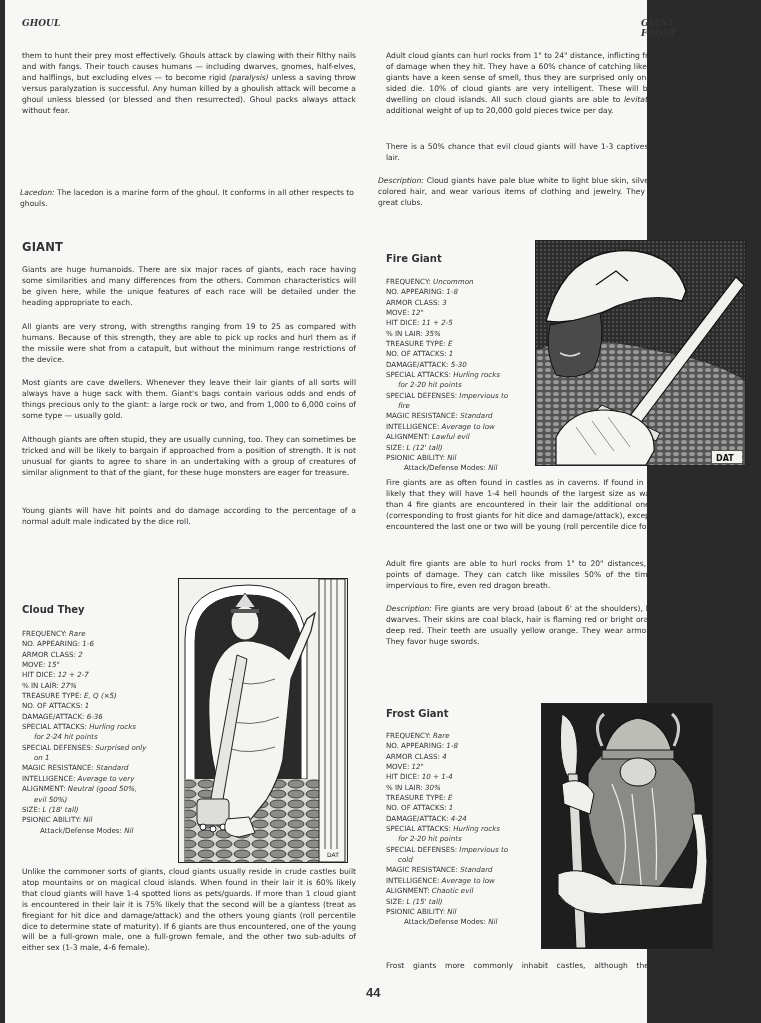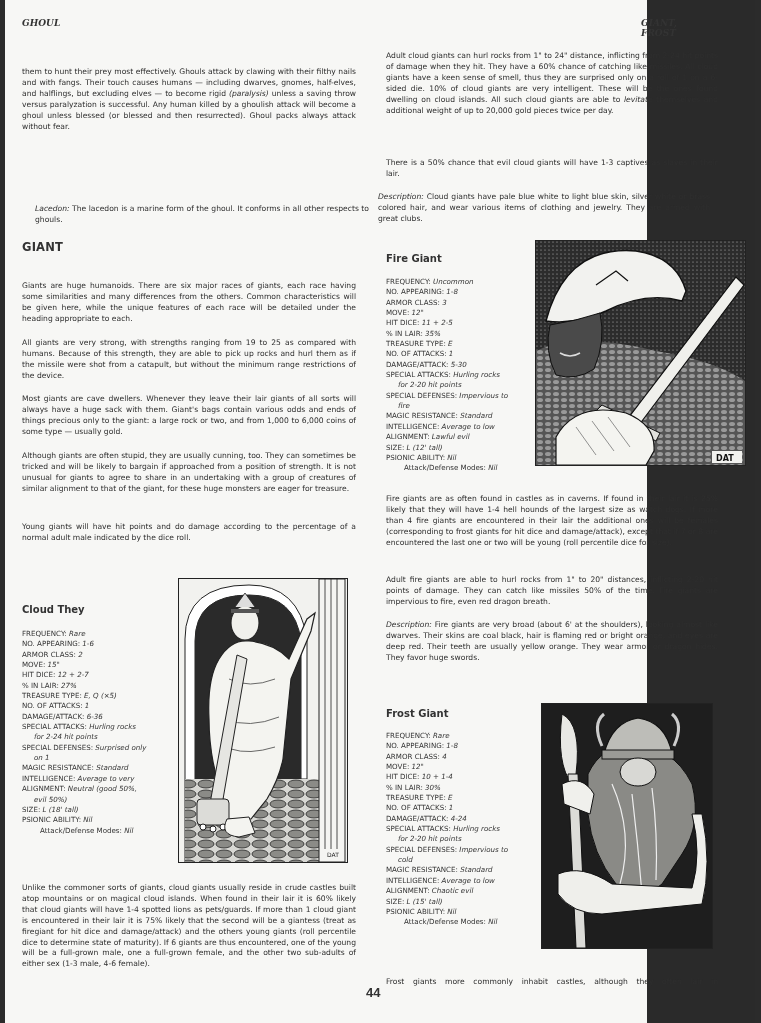--- a/index.html
+++ b/index.html
@@ -1,20 +1,20 @@
 <!DOCTYPE html>
 <html><head>
 <meta charset="utf-8">
 <style>
   html, body { margin:0; padding:0; }
   body { width:761px; height:1023px; background:#2a2a2a; position:relative; overflow:hidden; }
   .page { position:absolute; left:5px; top:0; width:642px; height:1023px; background:#f7f7f5; }
   .edge-left { position:absolute; left:0; top:0; width:5px; height:1023px; background:#2b2b2b; }
   .edge-right { position:absolute; left:755px; top:0; width:6px; height:1023px; background:#2b2b2b; }
-  .txt { font-family:"DejaVu Sans", sans-serif; color:#2e2e2e; font-size:7.6px; line-height:10.9px; position:absolute;margin-top:16px; }
+  .txt { font-family:"DejaVu Sans", sans-serif; color:#2e2e2e; font-size:7.6px; line-height:10.9px; position:absolute; }
   .just { text-align:justify; }
   .running { position:absolute; font-family:"DejaVu Serif", serif; font-style:italic; font-weight:bold; font-size:9px; color:#333; }
   .h2 { position:absolute; font-family:"DejaVu Sans", sans-serif; font-weight:bold; font-size:11.5px; color:#333; letter-spacing:0.2px; }
   .h3 { position:absolute; font-family:"DejaVu Sans", sans-serif; font-weight:bold; font-size:10px; color:#333; }
   .stat { font-family:"DejaVu Sans", sans-serif; font-size:7.1px; line-height:10.35px; color:#333; position:absolute; }
   .stat .row { white-space:nowrap; }
   .stat .k { text-transform:uppercase; }
   .stat .v { font-style:italic; }
   .stat .indent { padding-left:12px; }
   .stat .indent2 { padding-left:18px; }
@@ -27,21 +27,21 @@
 
 <div class="edge-left"></div>
 <div class="page">
 
   <div class="running" style="left:17px;top:18px;">GHOUL</div>
   <div class="running" style="left:636px;top:18px;">GIANT, FROST</div>
 
   <div class="txt just" style="left:17px;top:51px;width:334px;">
     <span>them to hunt their prey most effectively. Ghouls attack by clawing with their filthy nails and with fangs. Their touch causes humans — including dwarves, gnomes, half-elves, and halflings, but excluding elves — to become rigid </span><span class="i">(paralysis)</span><span> unless a saving throw versus paralyzation is successful. Any human killed by a ghoulish attack will become a ghoul unless blessed (or blessed and then resurrected). Ghoul packs always attack without fear.</span>
   </div>
-  <div class="txt just" style="left:30px;top:188px;width:334px;">
+  <div class="txt just" style="left:15px;top:188px;width:334px;">
     <span class="i">Lacedon:</span><span> The lacedon is a marine form of the ghoul. It conforms in all other respects to ghouls.</span>
   </div>
 
   <div class="h2" style="left:17px;top:240px;">GIANT</div>
 
   <div class="txt just" style="left:17px;top:265px;width:334px;">Giants are huge humanoids. There are six major races of giants, each race having some similarities and many differences from the others. Common characteristics will be given here, while the unique features of each race will be detailed under the heading appropriate to each.</div>
   <div class="txt just" style="left:17px;top:322px;width:334px;">All giants are very strong, with strengths ranging from 19 to 25 as compared with humans. Because of this strength, they are able to pick up rocks and hurl them as if the missile were shot from a catapult, but without the minimum range restrictions of the device.</div>
   <div class="txt just" style="left:17px;top:378px;width:334px;">Most giants are cave dwellers. Whenever they leave their lair giants of all sorts will always have a huge sack with them. Giant's bags contain various odds and ends of things precious only to the giant: a large rock or two, and from 1,000 to 6,000 coins of some type — usually gold.</div>
   <div class="txt just" style="left:17px;top:435px;width:334px;">Although giants are often stupid, they are usually cunning, too. They can sometimes be tricked and will be likely to bargain if approached from a position of strength. It is not unusual for giants to agree to share in an undertaking with a group of creatures of similar alignment to that of the giant, for these huge monsters are eager for treasure.</div>
   <div class="txt just" style="left:17px;top:506px;width:334px;">Young giants will have hit points and do damage according to the percentage of a normal adult male indicated by the dice roll.</div>

